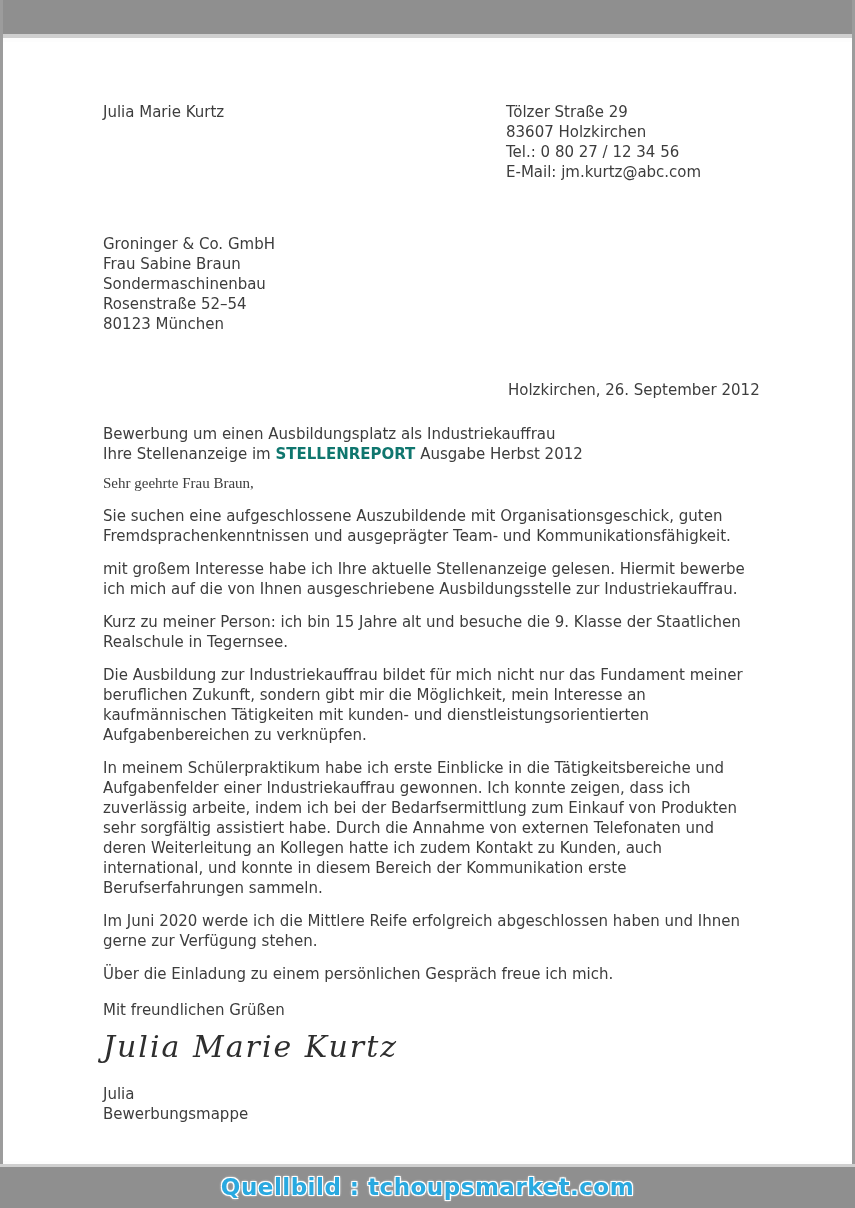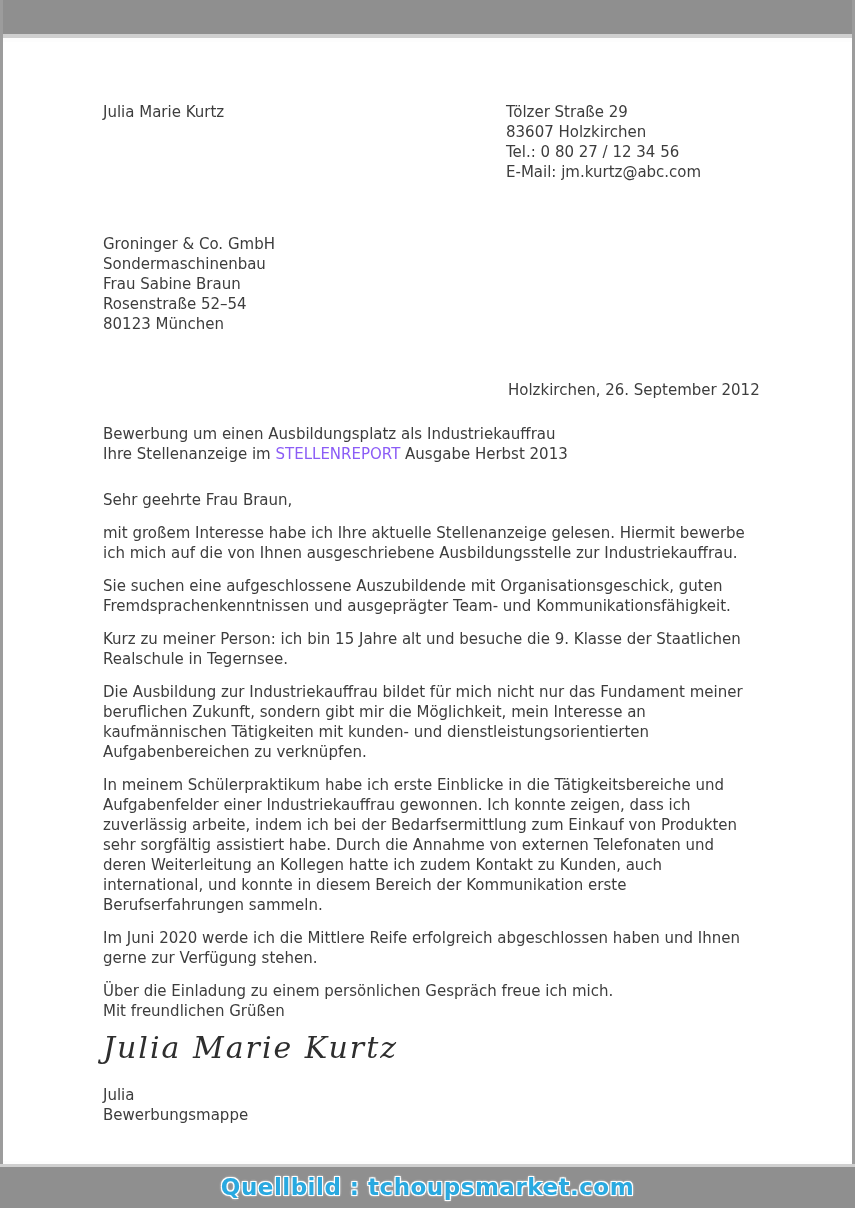--- a/index.html
+++ b/index.html
@@ -36,26 +36,26 @@
 
   .header-row { display:flex; align-items:flex-start; }
   .sender-name { flex:1; }
   .sender-address { width:250px; margin-left:auto; }
   .sender-address div { white-space:nowrap; }
 
   .recipient { margin-top:52px; }
   .date-line { margin-top:46px; margin-left:405px; white-space:nowrap; }
 
   .subject { margin-top:24px; }
-  .subject strong { font-weight:normal; color:#8b5cf6; }
+  .subject strong { font-weight:bold; color:#0f766e; }
 
-  .salutation { margin-top:26px; }
+  .salutation { margin-top:9px;font-family:Liberation Serif, serif; }
   .para { margin-top:13px; }
 
-  .closing { }
+  .closing { margin-top:16px; }
   .signature {
     margin-top:8px;
     font-family:"DejaVu Serif","Liberation Serif",serif;
     font-style:italic;
     font-size:30px;
     line-height:38px;
     letter-spacing:2px;
     color:#2e2e2e;
   }
   .enclosure { margin-top:18px; }
@@ -89,37 +89,37 @@
       <div class="sender-address">
         <div>Tölzer Straße 29</div>
         <div>83607 Holzkirchen</div>
         <div>Tel.: 0 80 27 / 12 34 56</div>
         <div>E-Mail: jm.kurtz@abc.com</div>
       </div>
     </div>
 
     <div class="recipient">
       <div>Groninger &amp; Co. GmbH</div>
+      <div>Frau Sabine Braun</div>
       <div>Sondermaschinenbau</div>
-      <div>Frau Sabine Braun</div>
       <div>Rosenstraße 52–54</div>
       <div>80123 München</div>
     </div>
 
     <div class="date-line">Holzkirchen, 26. September 2012</div>
 
     <div class="subject">
       <div>Bewerbung um einen Ausbildungsplatz als Industriekauffrau</div>
-      <div><span>Ihre Stellenanzeige im </span><strong>STELLENREPORT</strong><span> Ausgabe Herbst 2013</span></div>
+      <div><span>Ihre Stellenanzeige im </span><strong>STELLENREPORT</strong><span> Ausgabe Herbst 2012</span></div>
     </div>
 
     <div class="salutation">Sehr geehrte Frau Braun,</div>
 
+    <div class="para">Sie suchen eine aufgeschlossene Auszubildende mit Organisationsgeschick, guten Fremdsprachenkenntnissen und ausgeprägter Team- und Kommunikationsfähigkeit.</div>
     <div class="para">mit großem Interesse habe ich Ihre aktuelle Stellenanzeige gelesen. Hiermit bewerbe ich mich auf die von Ihnen ausgeschriebene Ausbildungsstelle zur Industriekauffrau.</div>
-    <div class="para">Sie suchen eine aufgeschlossene Auszubildende mit Organisationsgeschick, guten Fremdsprachenkenntnissen und ausgeprägter Team- und Kommunikationsfähigkeit.</div>
     <div class="para">Kurz zu meiner Person: ich bin 15 Jahre alt und besuche die 9. Klasse der Staatlichen Realschule in Tegernsee.</div>
     <div class="para">Die Ausbildung zur Industriekauffrau bildet für mich nicht nur das Fundament meiner beruflichen Zukunft, sondern gibt mir die Möglichkeit, mein Interesse an kaufmännischen Tätigkeiten mit kunden- und dienstleistungsorientierten Aufgabenbereichen zu verknüpfen.</div>
     <div class="para">In meinem Schülerpraktikum habe ich erste Einblicke in die Tätigkeitsbereiche und Aufgabenfelder einer Industriekauffrau gewonnen. Ich konnte zeigen, dass ich zuverlässig arbeite, indem ich bei der Bedarfsermittlung zum Einkauf von Produkten sehr sorgfältig assistiert habe. Durch die Annahme von externen Telefonaten und deren Weiterleitung an Kollegen hatte ich zudem Kontakt zu Kunden, auch international, und konnte in diesem Bereich der Kommunikation erste Berufserfahrungen sammeln.</div>
     <div class="para">Im Juni 2020 werde ich die Mittlere Reife erfolgreich abgeschlossen haben und Ihnen gerne zur Verfügung stehen.</div>
     <div class="para">Über die Einladung zu einem persönlichen Gespräch freue ich mich.</div>
 
     <div class="closing">Mit freundlichen Grüßen</div>
 
     <div class="signature">Julia Marie Kurtz</div>
 

